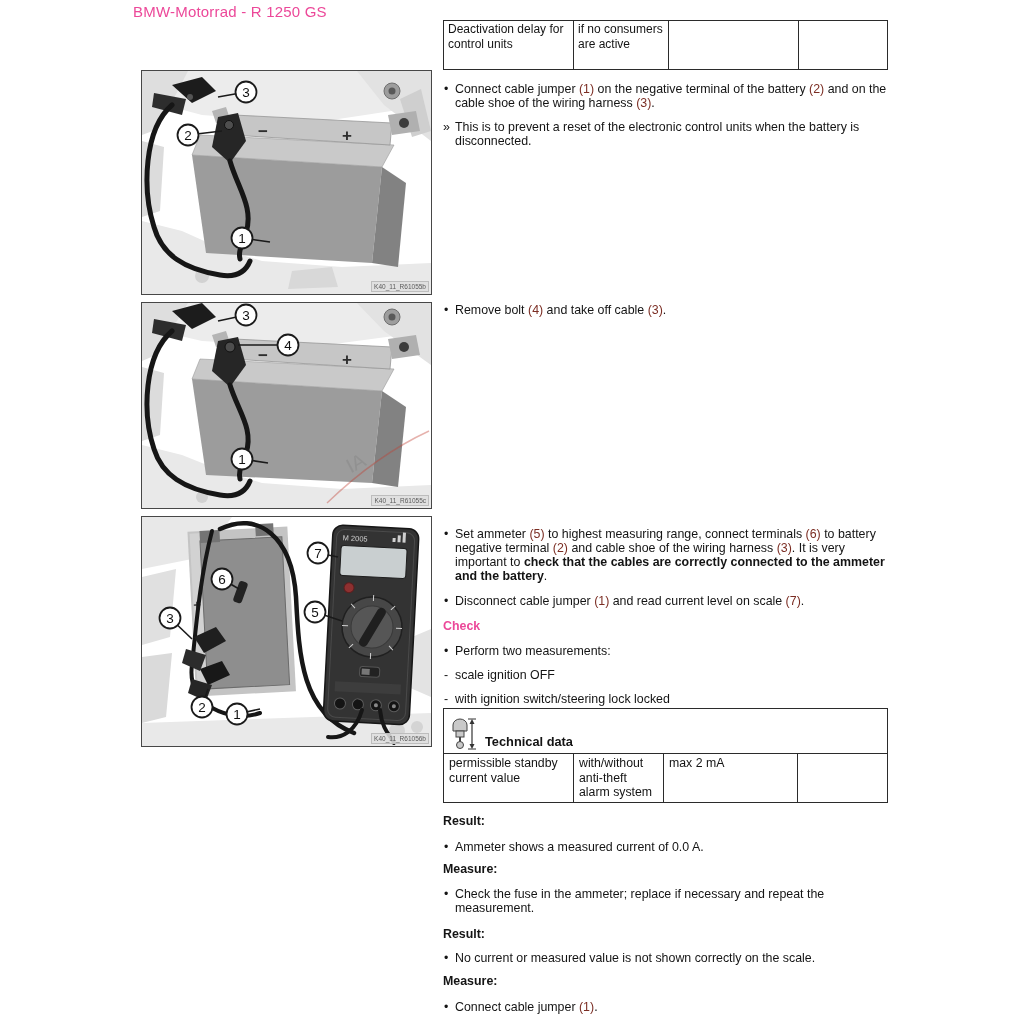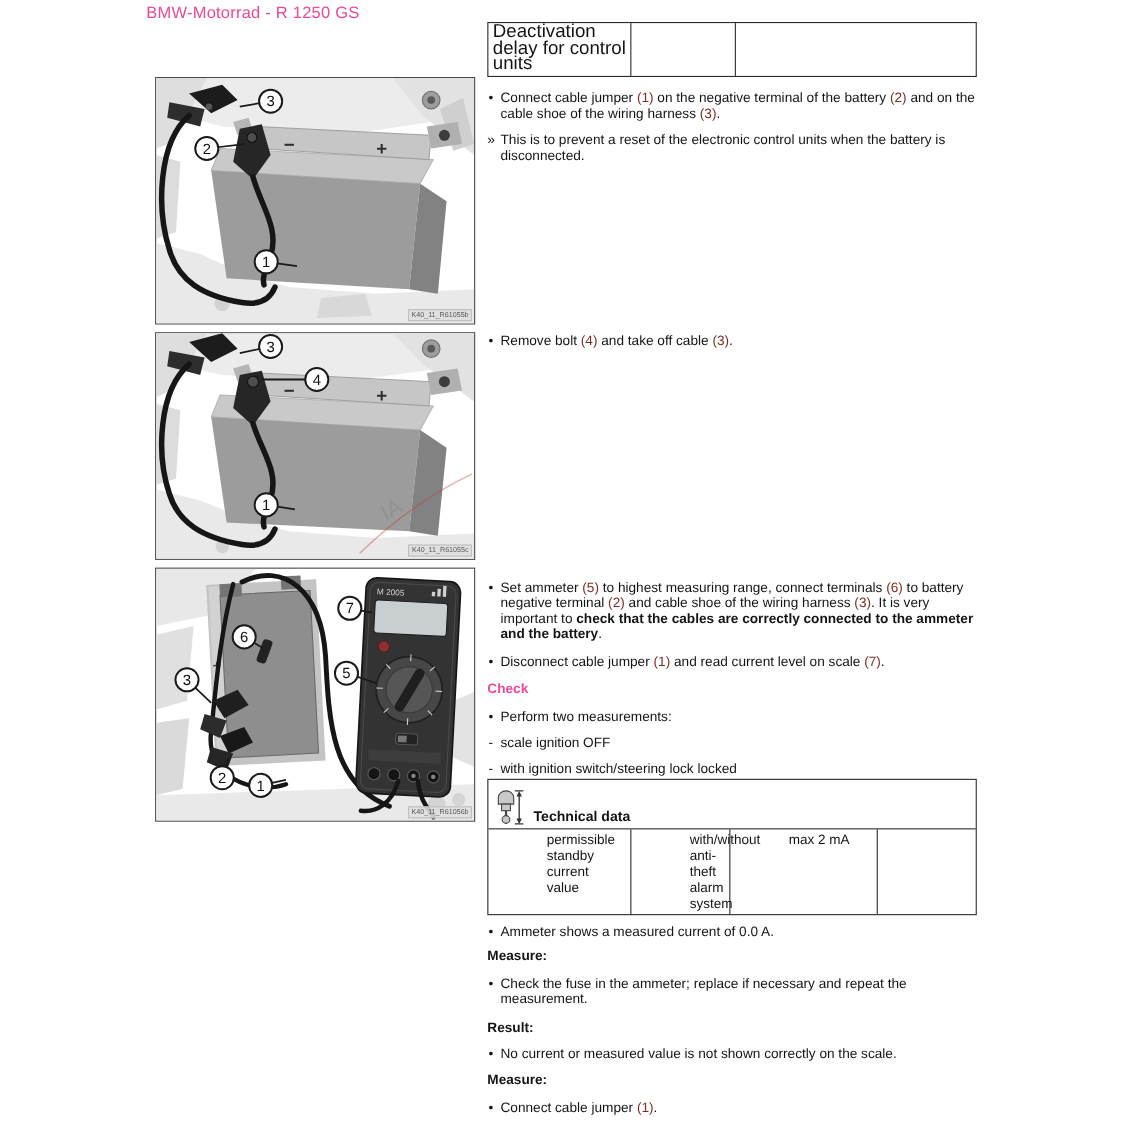--- a/index.html
+++ b/index.html
@@ -13,21 +13,21 @@
     position:absolute;left:133px;top:3px;font-size:15px;color:#ec4899;
     letter-spacing:.2px;
   }
   
   #top-table{
     position:absolute;left:443px;top:20px;width:445px;height:50px;
     display:grid;grid-template-columns:130px 95px 130px 1fr;
     border:1px solid #2b2b2b;box-sizing:border-box;background:#fff;
   }
   #top-table .cell{
-    border-right:1px solid #2b2b2b;padding:1px 4px;font-size:17px;line-height:14.5px;
+    border-right:1px solid #2b2b2b;padding:1px 4px;font-size:12px;line-height:14.5px;
     box-sizing:border-box;overflow:hidden;
   }
   #top-table .cell:last-child{border-right:none;}
   
   .figure{
     position:absolute;left:141px;width:289px;border:1.5px solid #474747;
     background:#ffffff;box-sizing:content-box;
   }
   #figure-1{top:70px;height:223px;}
   #figure-2{top:302px;height:205px;}
@@ -59,31 +59,32 @@
     border:1px solid #2b2b2b;box-sizing:border-box;background:#fff;
   }
   #tech-header{
     height:45px;border-bottom:1px solid #2b2b2b;box-sizing:border-box;
     display:flex;align-items:flex-end;gap:9px;padding:4px 6px 3px 6px;
   }
   #tech-header .tech-label{font-size:12.8px;font-weight:bold;padding-bottom:1px;}
   #tech-row{display:grid;grid-template-columns:130px 90px 134px 1fr;}
   #tech-row .cell{
     border-right:1px solid #2b2b2b;padding:2px 5px;font-size:12.3px;line-height:14.5px;
-    min-height:48px;box-sizing:border-box;margin-left:48px;
+    min-height:48px;box-sizing:border-box;
   }
   #tech-row .cell:last-child{border-right:none;}
 </style>
 </head>
 <body>
 
 <div id="page-title">BMW-Motorrad - R 1250 GS</div>
 
 <div id="top-table">
   <div class="cell">Deactivation delay for control units</div>
+  <div class="cell">if no consumers are active</div>
   <div class="cell"></div>
   <div class="cell"></div>
 </div>
 
 <div class="figure" id="figure-1">
   <svg viewBox="0 0 289 223">
     <polygon points="0,0 289,0 289,34 170,52 60,44 0,28" fill="#ececec"></polygon>
     <polygon points="0,0 46,0 16,58 0,64" fill="#dedede"></polygon>
     <polygon points="215,0 289,0 289,70 242,34" fill="#e2e2e2"></polygon>
     <polygon points="258,28 279,18 289,60 270,66" fill="#cfcfcf"></polygon>

